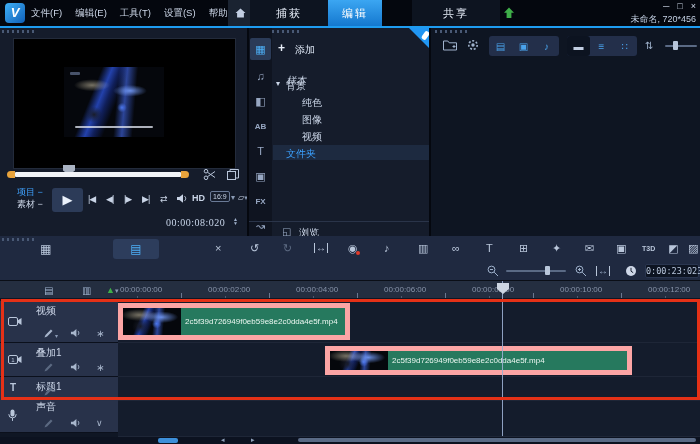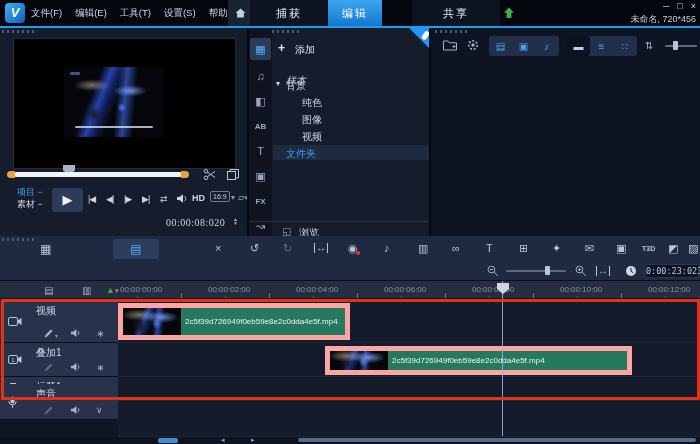--- a/index.html
+++ b/index.html
@@ -362,21 +362,21 @@
           </svg>
         </div>
         <div class="track-name">标题1</div>
         <div class="abs" style="left: 44px; top: 10px; color: rgb(92, 106, 130);">
           <svg width="9" height="9" viewBox="0 0 9 9">
             <path d="M0.5 8.5l1-2.6L6.9 0.5l1.6 1.6L3.1 7.5z" fill="currentColor"></path>
           </svg>
         </div>
       </div>
       <div class="row-body" style="top: 79px; height: 24px;"></div>
-      <div class="row-head" style="top: 86px; height: 36px;">
+      <div class="row-head" style="top: 99px; height: 36px;">
         <div class="abs" style="left: 8px; top: 12px;">
           <svg width="9" height="13" viewBox="0 0 9 13">
             <rect x="2.5" y="0.5" width="4" height="7" rx="2" fill="#b9c6da"></rect>
             <path d="M0.8 5.2a3.7 3.7 0 0 0 7.4 0M4.5 8.9v3" stroke="#b9c6da" fill="none"></path>
           </svg>
         </div>
         <div class="track-name">声音</div>
         <div class="abs" style="left: 44px; top: 22px; color: rgb(92, 106, 130);">
           <svg width="9" height="9" viewBox="0 0 9 9">
             <path d="M0.5 8.5l1-2.6L6.9 0.5l1.6 1.6L3.1 7.5z" fill="currentColor"></path>

